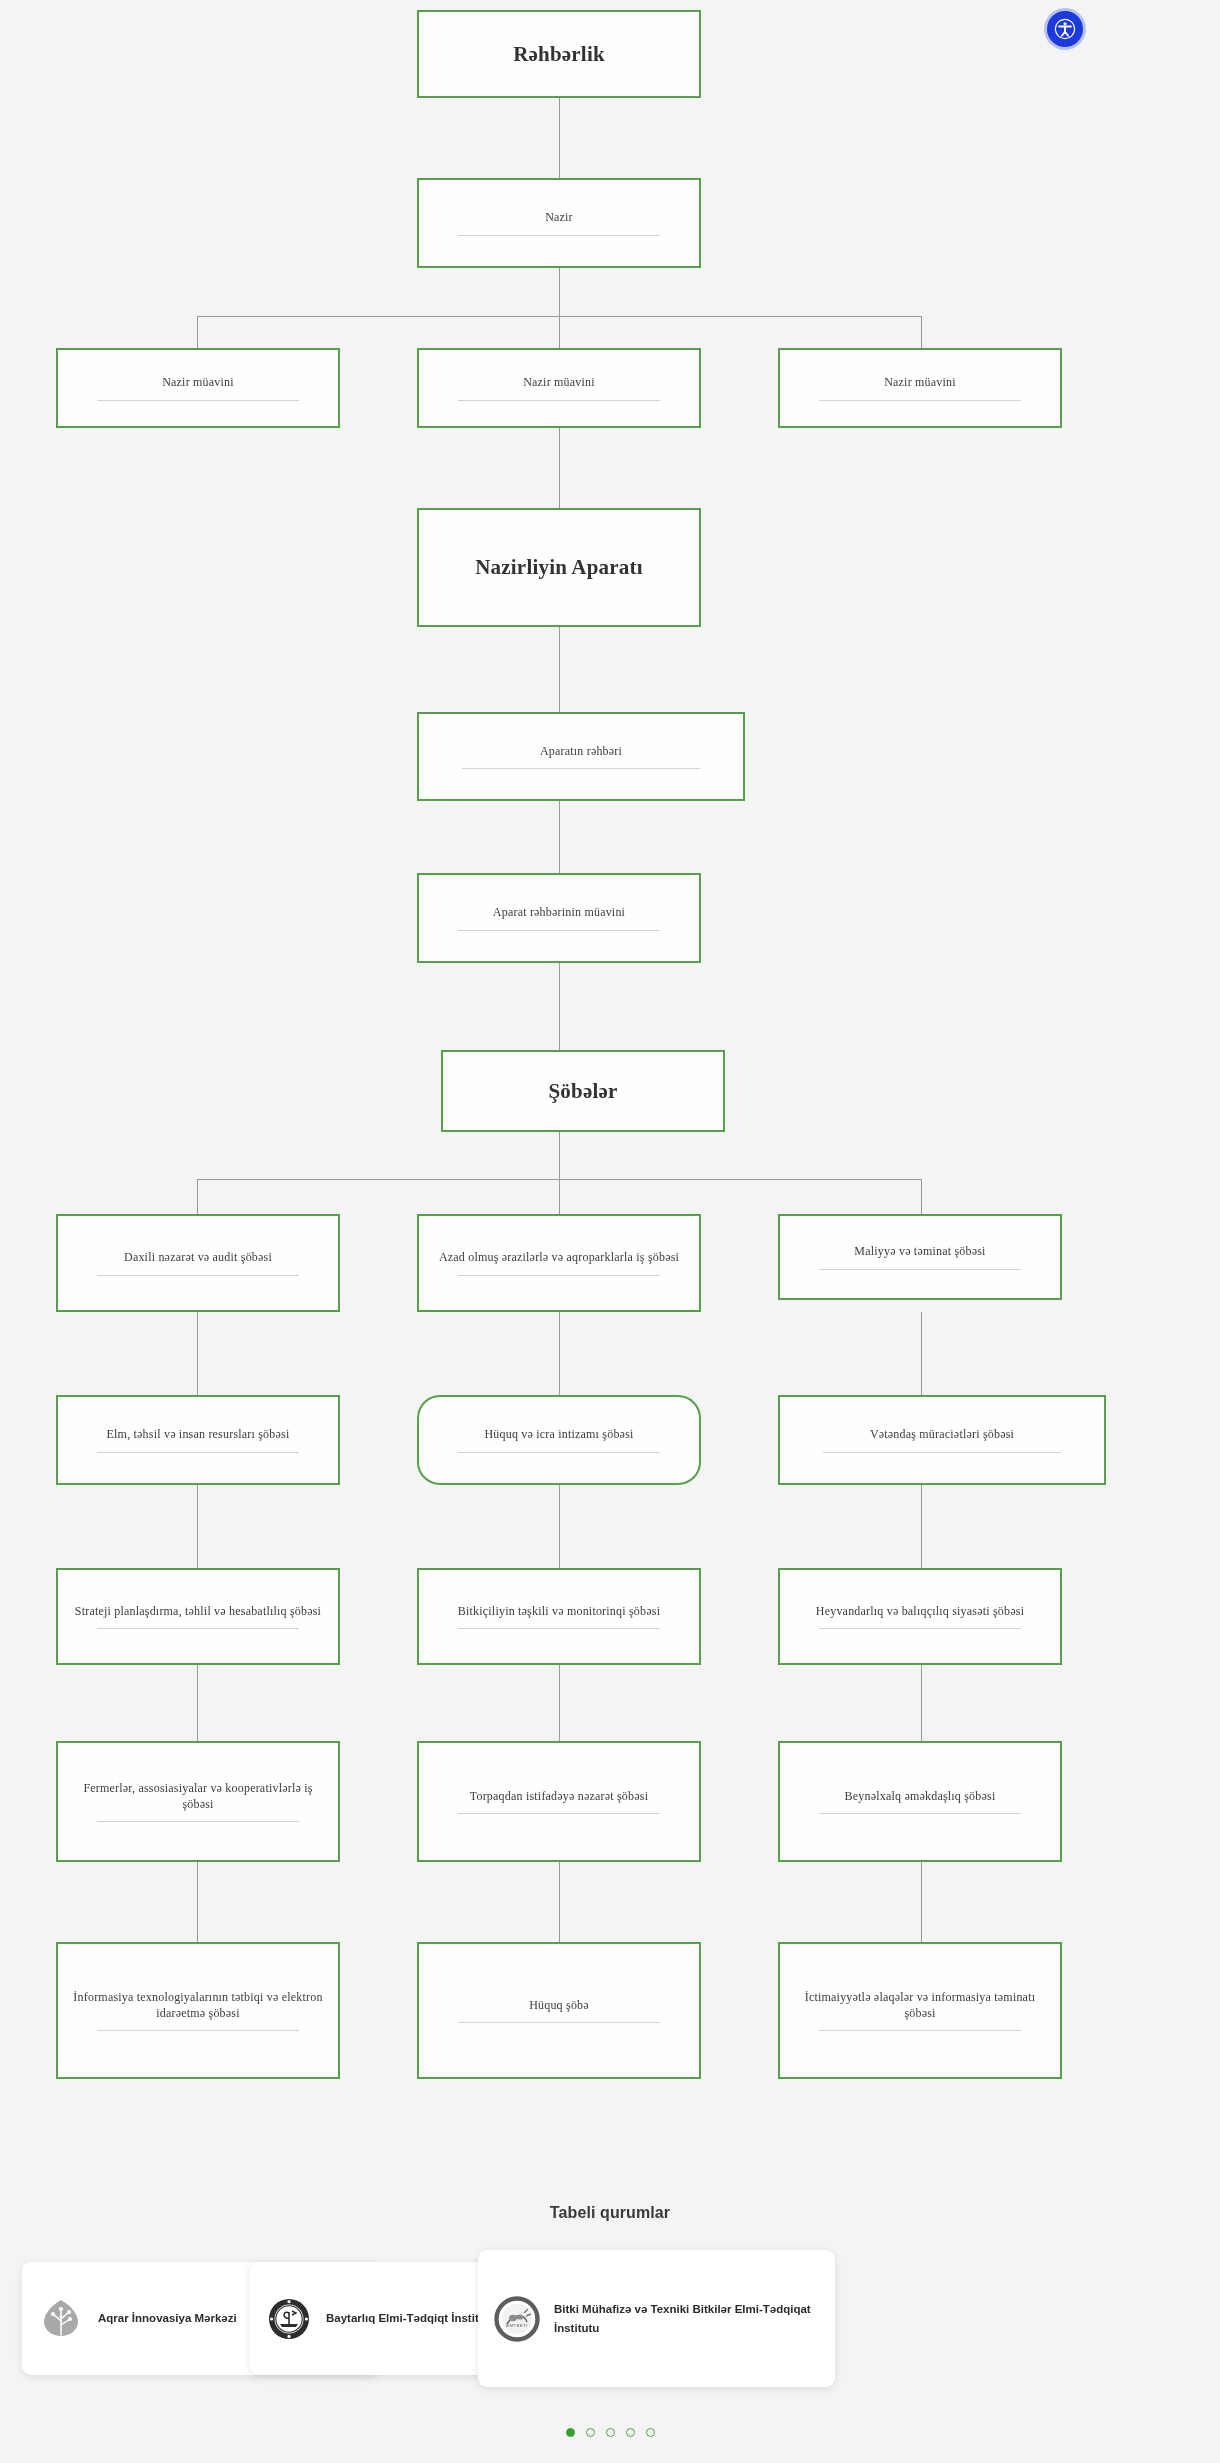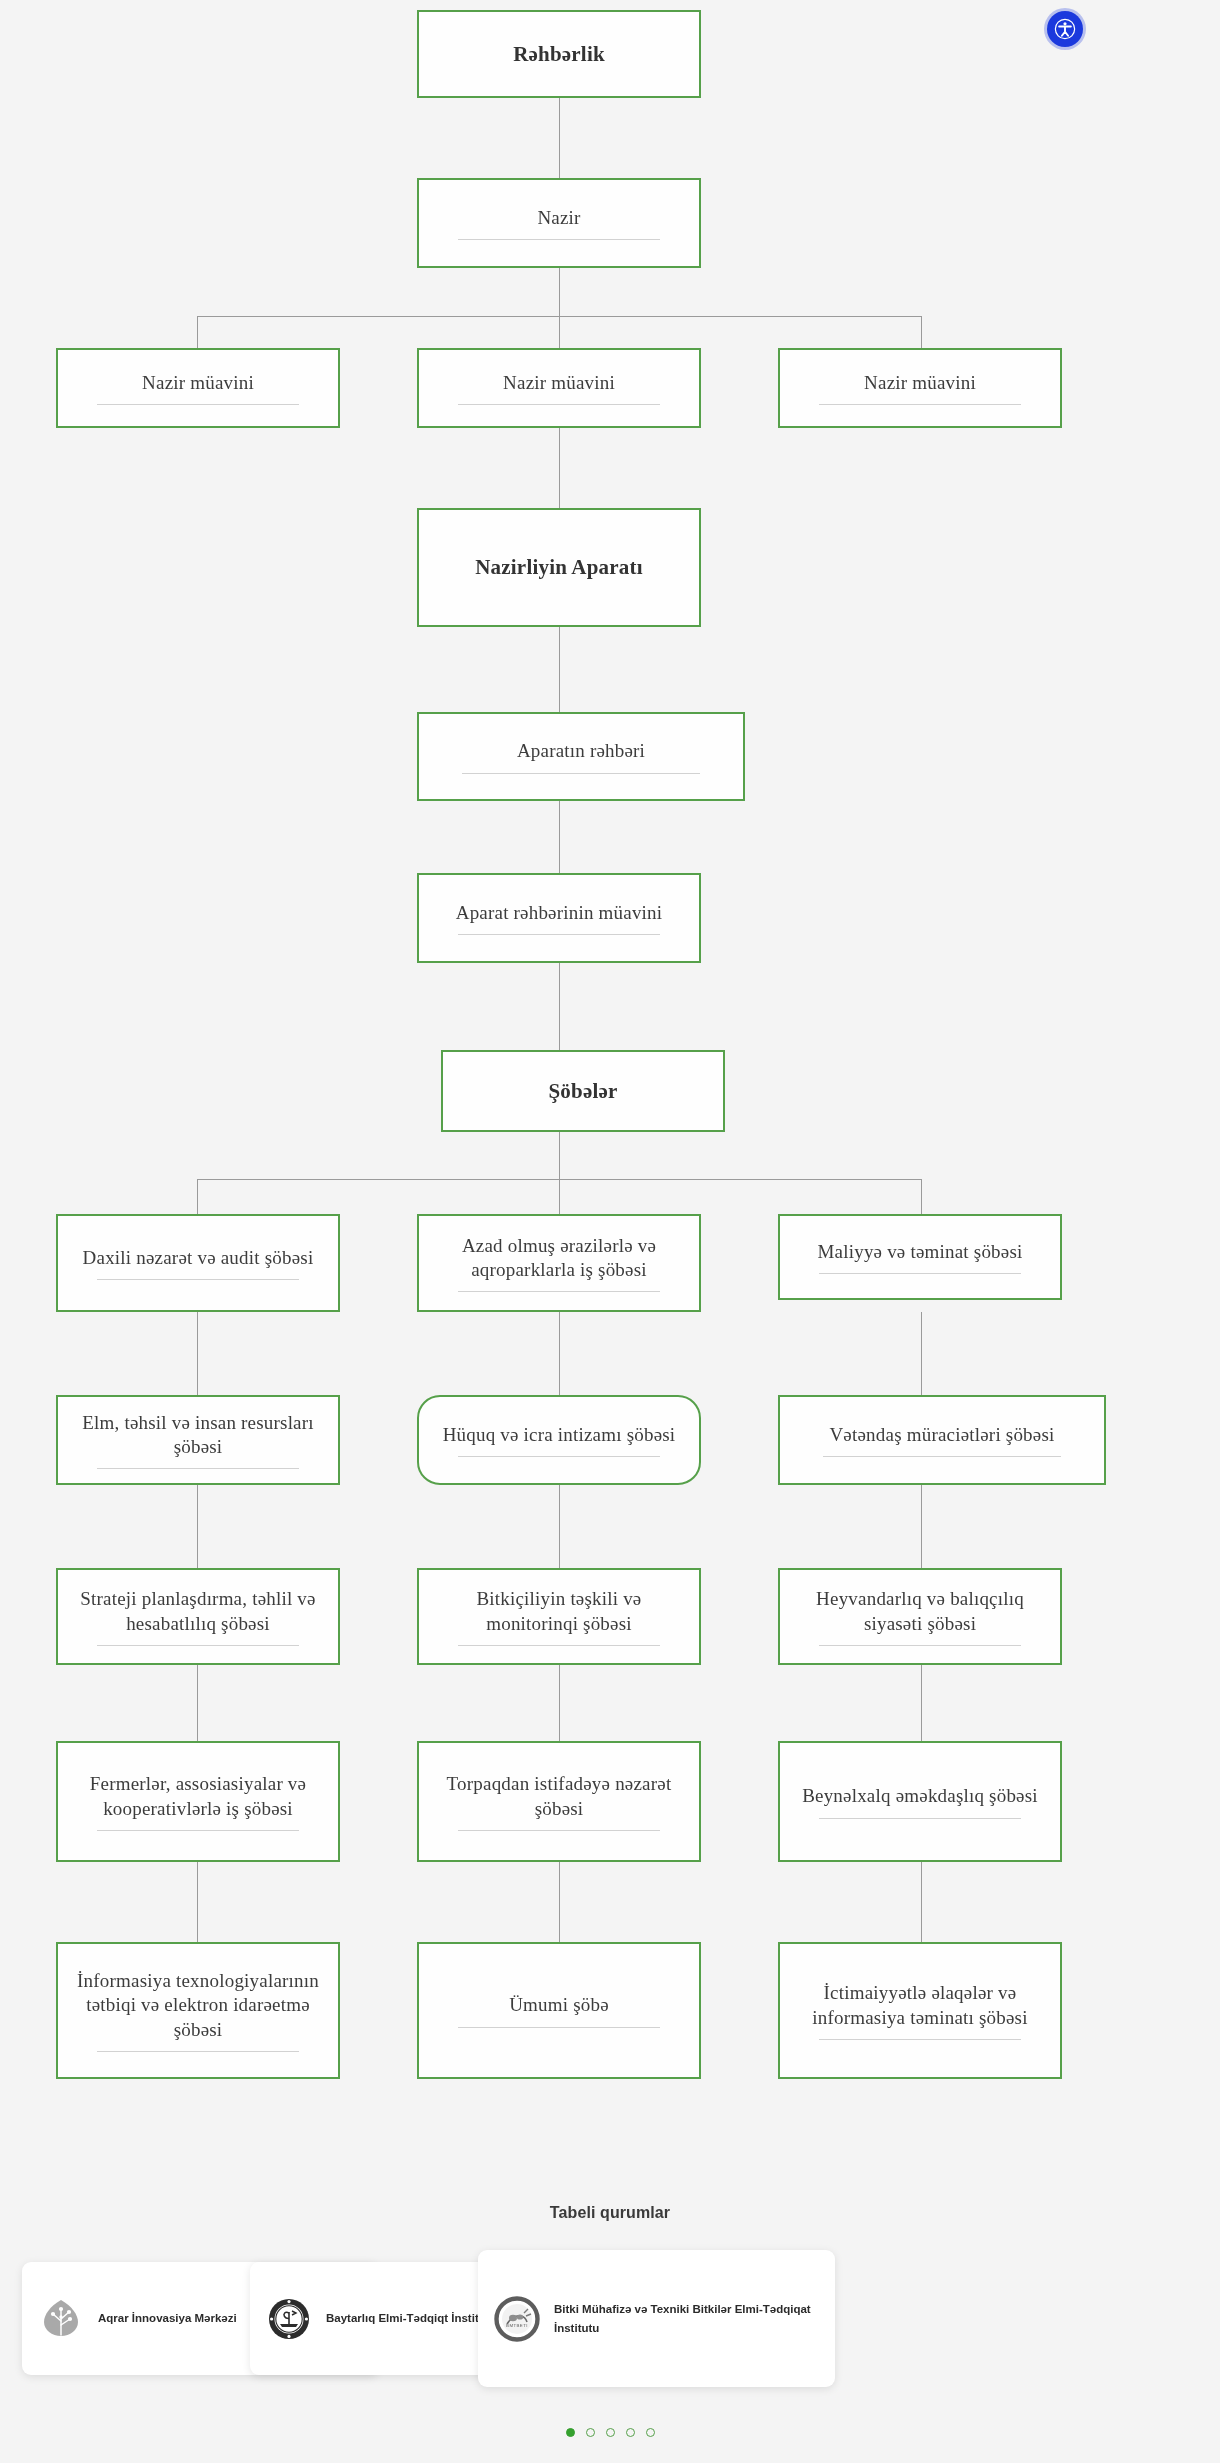--- a/index.html
+++ b/index.html
@@ -47,21 +47,21 @@
     color: #3c3c3c;
     line-height: 1.28;
     letter-spacing: .2px;
   }
   .node.heading .label {
     font-size: 21px;
     font-weight: 700;
     color: #333;
   }
   .node.plain .label {
-    font-size: 19px;
+    font-size: 12px;
     font-weight: 400;
   }
   .node .rule {
     width: 78%;
     height: 1px;
     background: #d2d2d2;
     margin-top: 9px;
   }
 
   
@@ -271,21 +271,21 @@
   <div class="node plain" style="left:778px; top:1741px; width:284px; height:121px;">
     <div class="label">Beynəlxalq əməkdaşlıq şöbəsi</div>
     <div class="rule"></div>
   </div>
 
   <div class="node plain" style="left:56px; top:1942px; width:284px; height:137px;">
     <div class="label">İnformasiya texnologiyalarının tətbiqi və elektron idarəetmə şöbəsi</div>
     <div class="rule"></div>
   </div>
   <div class="node plain" style="left:417px; top:1942px; width:284px; height:137px;">
-    <div class="label">Ümumi şöbə</div>
+    <div class="label">Hüquq şöbə</div>
     <div class="rule"></div>
   </div>
   <div class="node plain" style="left:778px; top:1942px; width:284px; height:137px;">
     <div class="label">İctimaiyyətlə əlaqələr və informasiya təminatı şöbəsi</div>
     <div class="rule"></div>
   </div>
 
   <div class="section-title" style="top:2204px;">Tabeli qurumlar</div>
 
   <div class="org-card" style="left:22px; top:2262px; width:357px; height:113px;">

